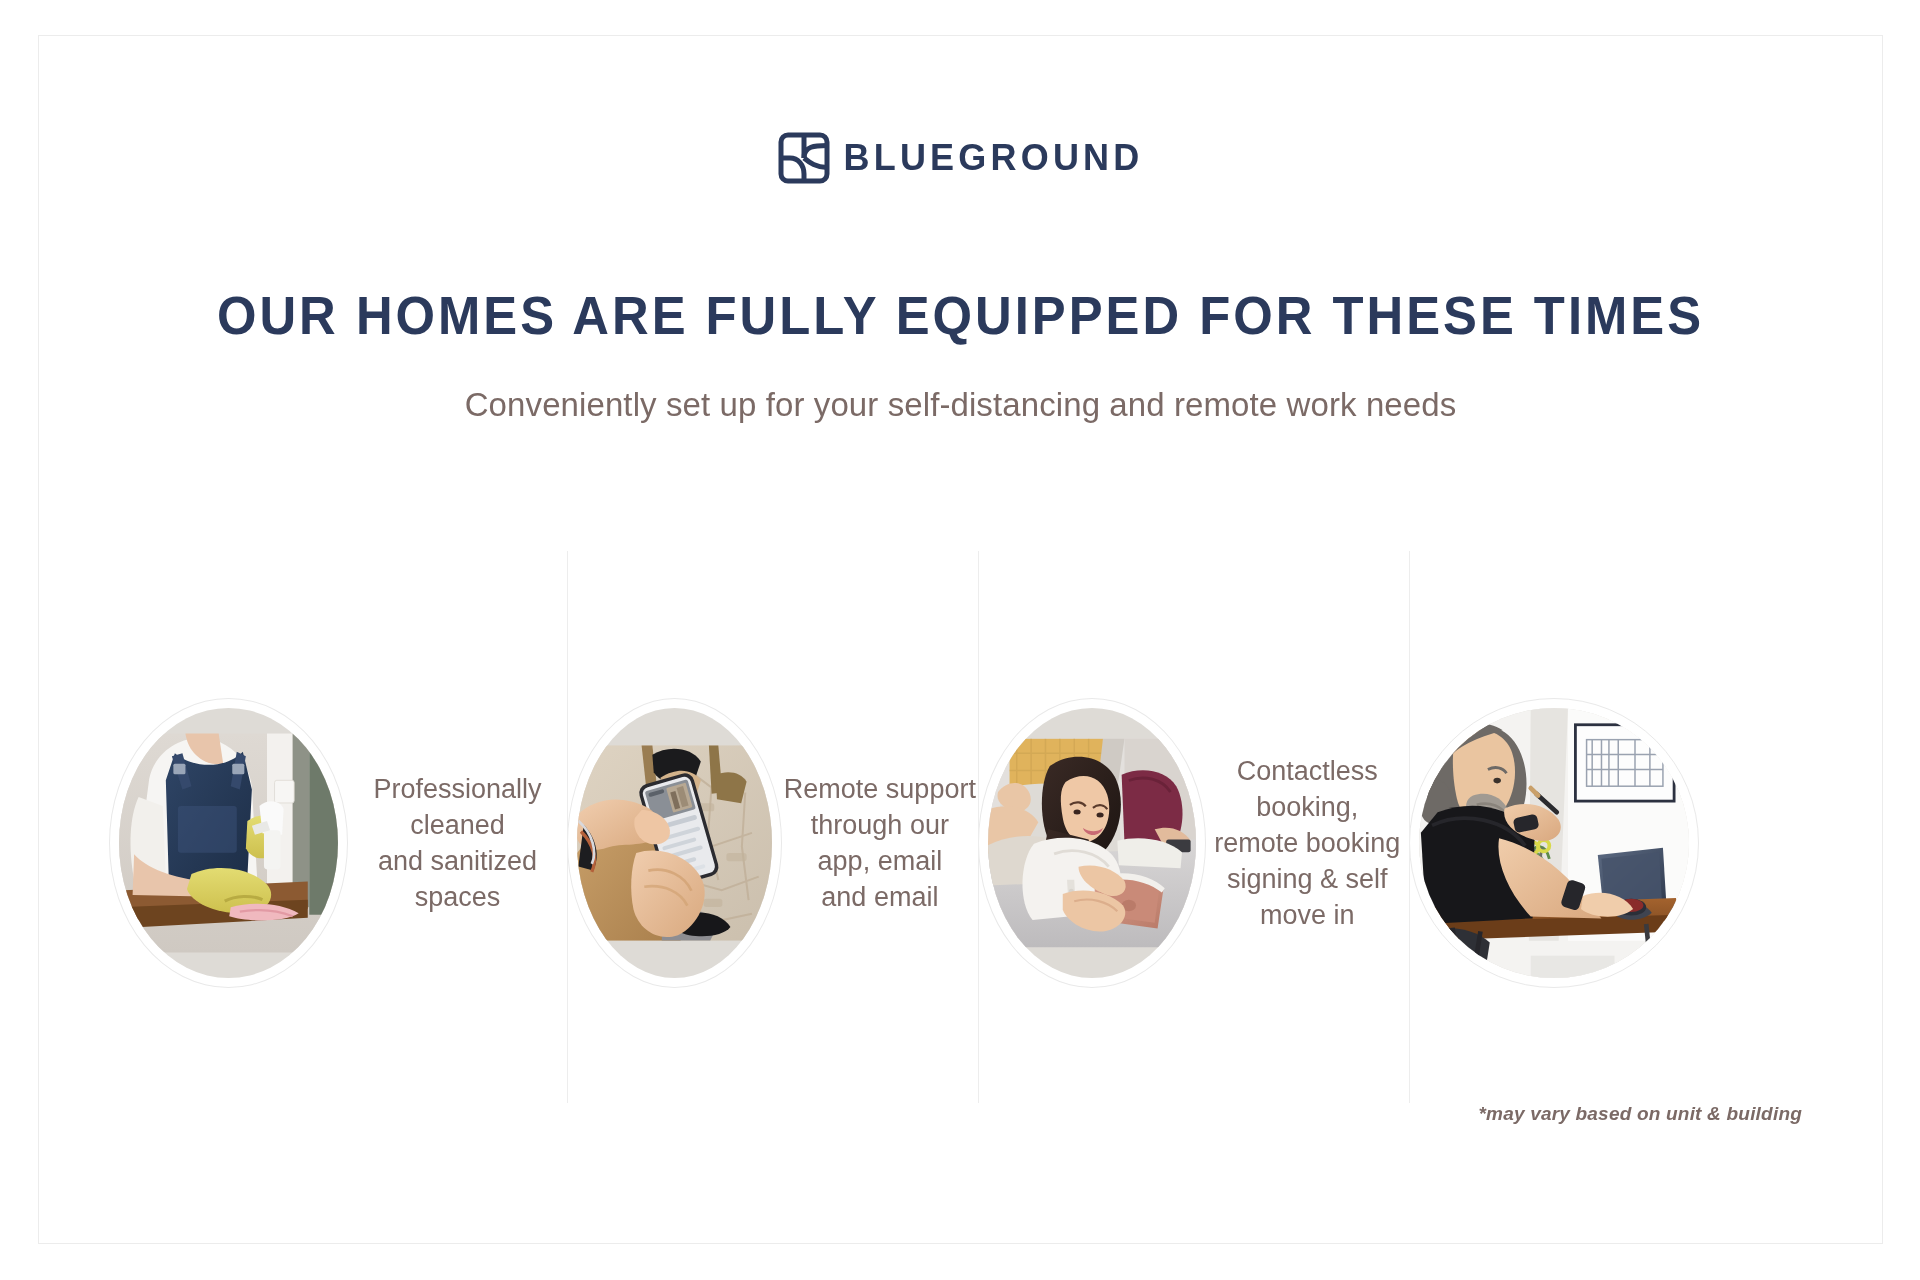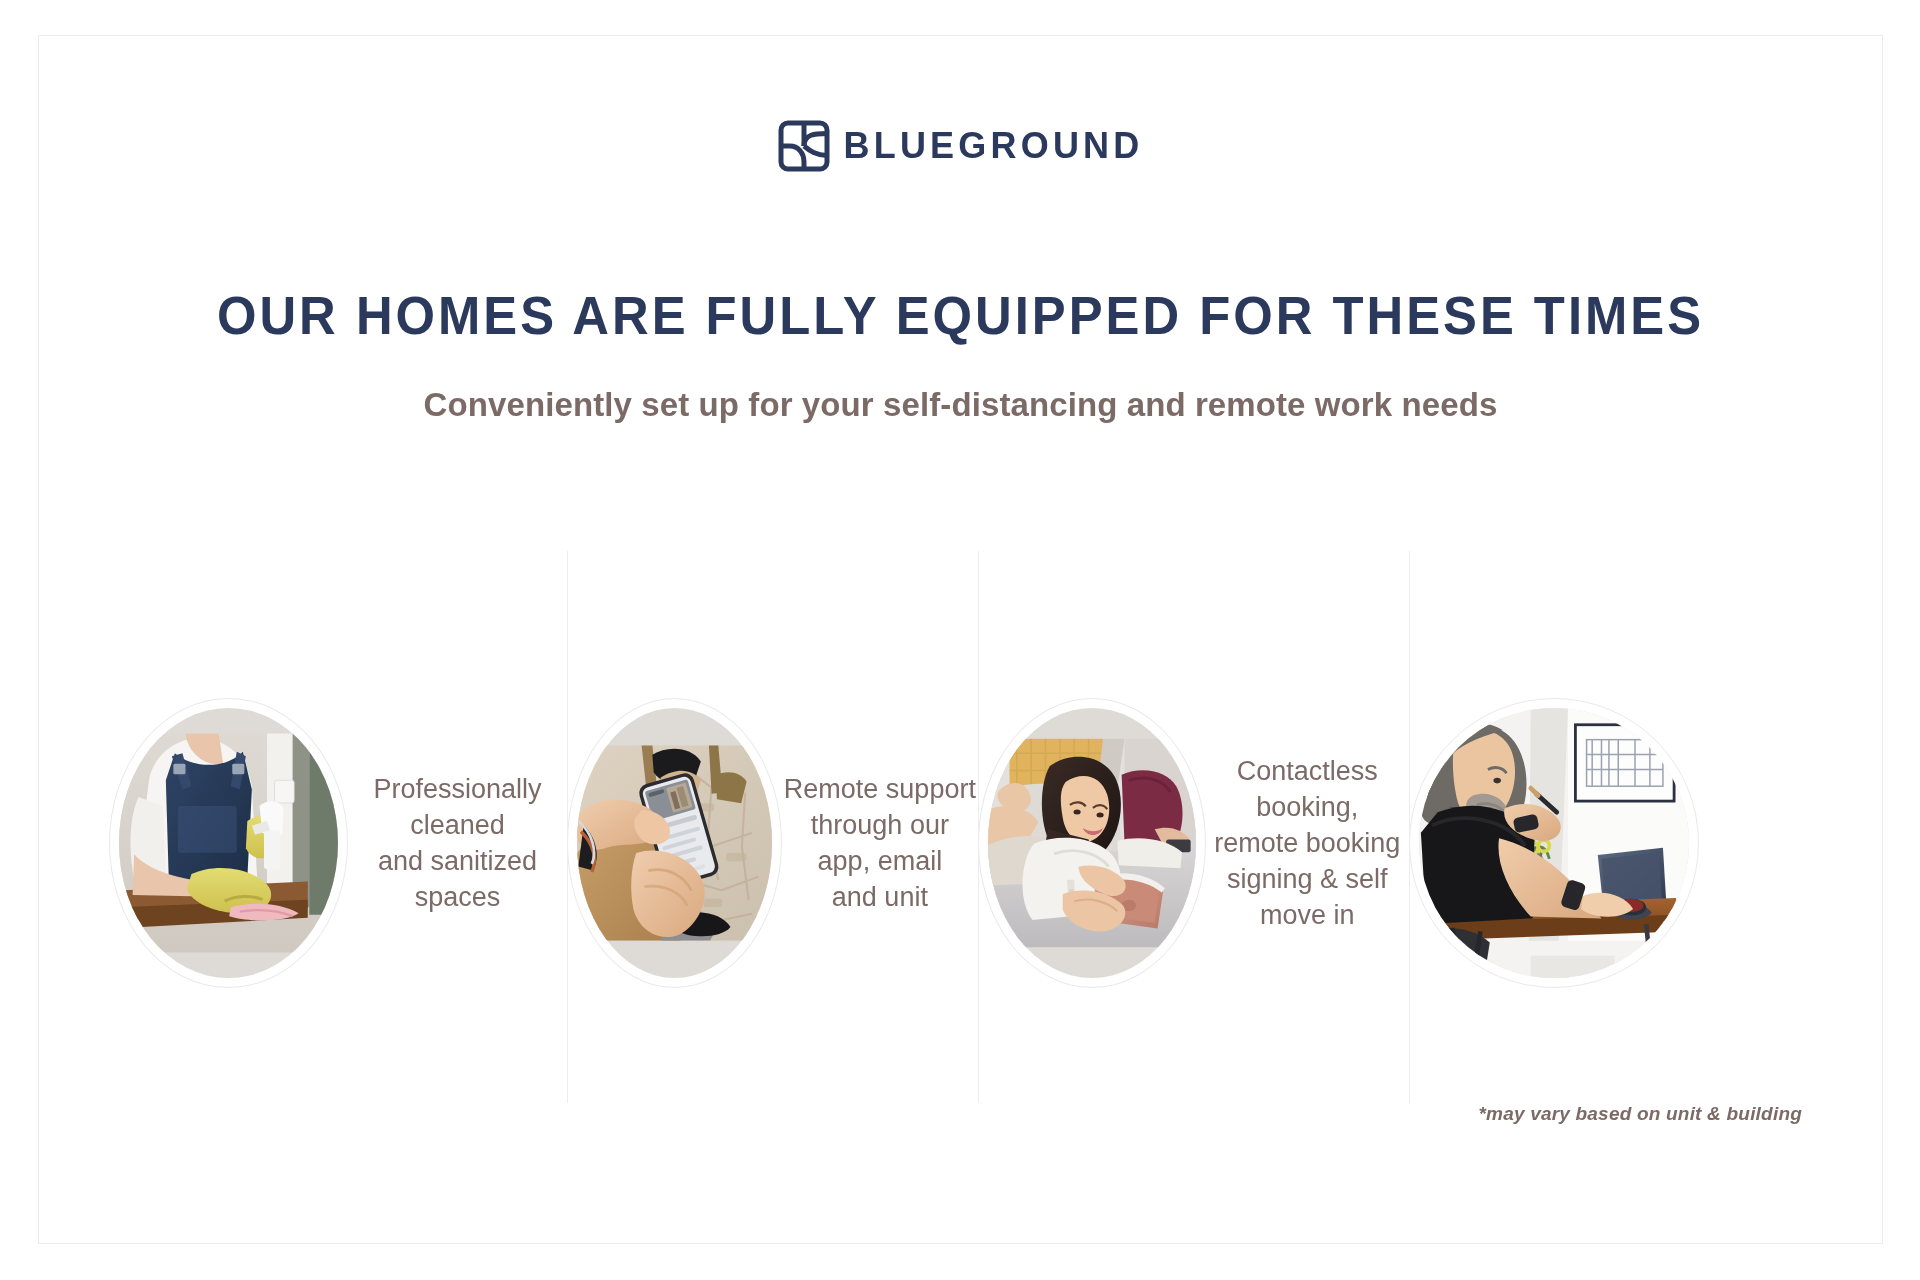--- a/index.html
+++ b/index.html
@@ -27,21 +27,21 @@
     top: 35px;
     width: 1845px;
     height: 1209px;
     border: 1.5px solid #ececec;
     background: #ffffff;
   }
 
   
   .logo-lockup {
     position: absolute;
-    top: 84px;
+    top: 96px;
     left: 0;
     width: 100%;
     display: flex;
     align-items: center;
     justify-content: center;
     gap: 14px;
   }
   .logo-mark { width: 52px; height: 52px; display: block; }
   .logo-word {
     font-size: 36px;
@@ -67,21 +67,21 @@
     white-space: nowrap;
     transform: scaleX(0.94);
   }
   .subhead {
     position: absolute;
     top: 350px;
     left: 0;
     width: 100%;
     text-align: center;
     font-size: 33px;
-    font-weight: 700;
+    font-weight: 400;
     color: #7b6a66;
     letter-spacing: 0.1px;
     white-space: nowrap;
   }
 
   
   .features {
     position: absolute;
     top: 515px;
     left: 70px;
@@ -286,21 +286,21 @@
               <path d="M2 112 C24 132 30 158 22 176" stroke="#d8d8dc" stroke-width="4" fill="none"></path>
               <path d="M88 160 C126 148 170 166 186 200 C198 228 180 268 150 282 C120 292 92 274 84 244 C78 216 80 182 88 160 Z" fill="url(#c2skin)"></path>
               <path d="M106 186 C134 180 160 194 170 216" stroke="#d2a274" stroke-width="4" fill="none" opacity="0.8"></path>
               <path d="M100 210 C130 206 154 218 164 238" stroke="#d2a274" stroke-width="4" fill="none" opacity="0.7"></path>
             </svg>
           </div>
         </div>
         <div class="caption">
           <div>Remote support</div>
           <div>through our app, email</div>
-          <div>and unit</div>
+          <div>and email</div>
         </div>
       </div>
 
       <div class="feature">
         <div class="photo-ring">
           <div class="photo">
             <svg viewBox="0 0 290 290" xmlns="http://www.w3.org/2000/svg">
               <defs>
                 <linearGradient id="c3bed" x1="0" y1="0" x2="0" y2="1">
                   <stop offset="0" stop-color="#d8d6d6"></stop>

